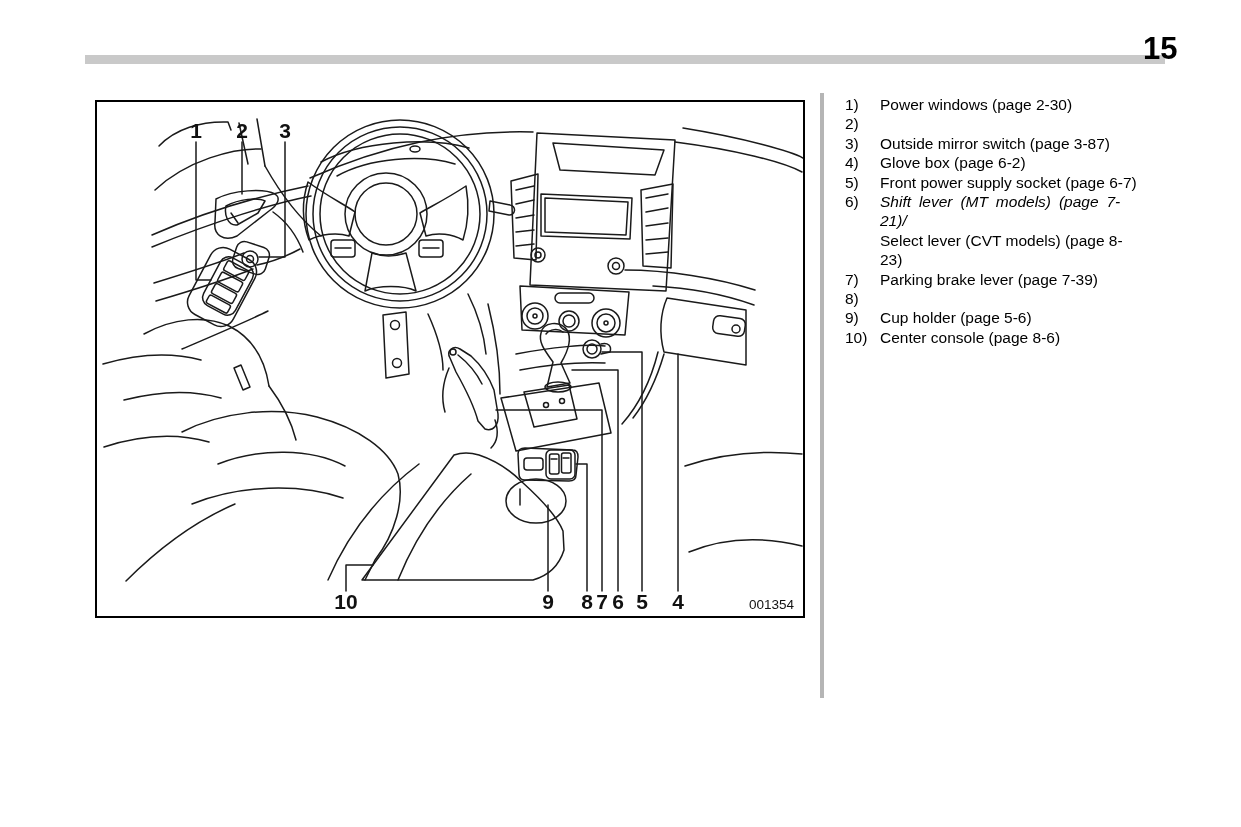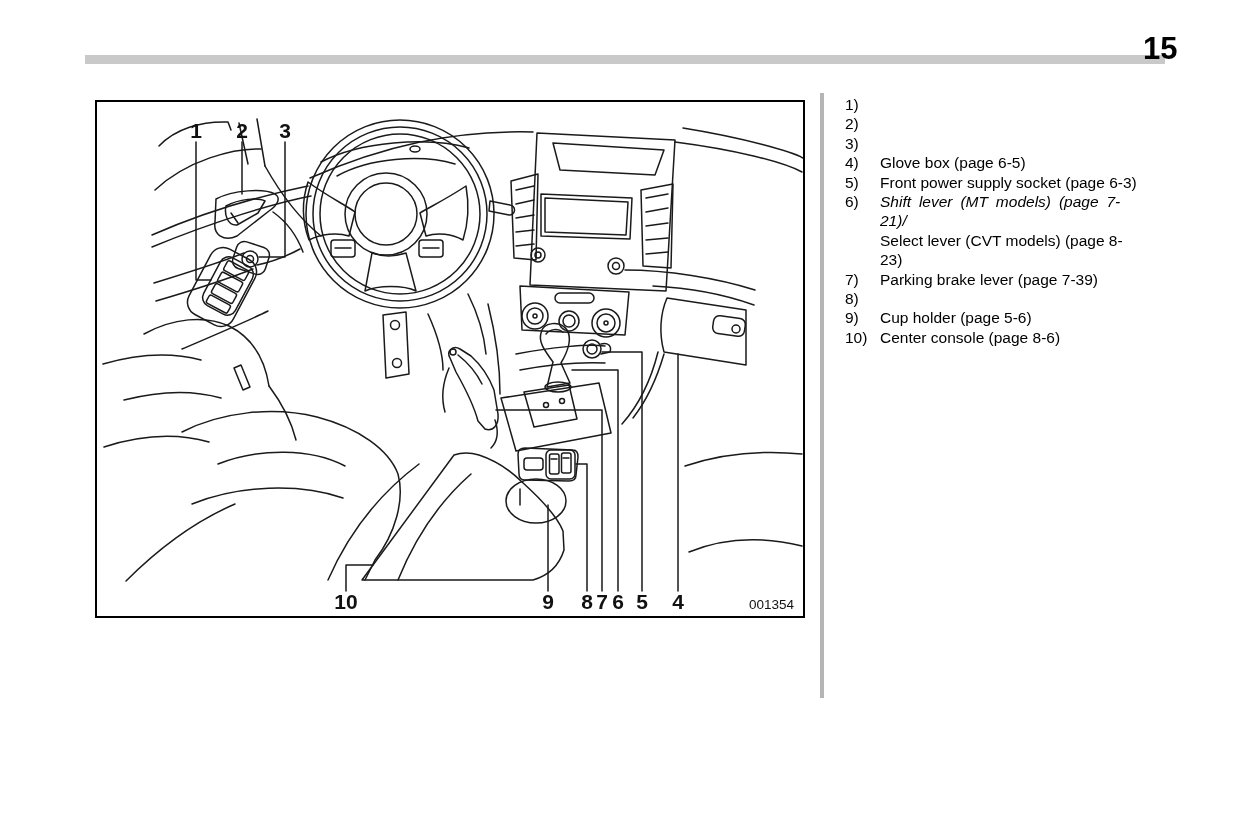--- a/index.html
+++ b/index.html
@@ -213,37 +213,43 @@
       <text class="callout-label" x="581" y="507">4</text>
       <text class="figure-code" x="697" y="507">001354</text>
     </svg>
   </div>
 
   <div class="vrule"></div>
 
   <div class="legend" id="legend">
       <div class="lg-row">
         <span class="lg-num">1)</span>
+        <span class="lg-txt">
+          <div>Power windows (page 2-30)</div>
+        </span>
       </div>
       <div class="lg-row">
         <span class="lg-num">2)</span>
       </div>
       <div class="lg-row">
         <span class="lg-num">3)</span>
+        <span class="lg-txt">
+          <div>Outside mirror switch (page 3-87)</div>
+        </span>
       </div>
       <div class="lg-row">
         <span class="lg-num">4)</span>
         <span class="lg-txt">
-          <div>Glove box (page 6-5)</div>
+          <div>Glove box (page 6-2)</div>
         </span>
       </div>
       <div class="lg-row">
         <span class="lg-num">5)</span>
         <span class="lg-txt">
-          <div>Front power supply socket (page 6-3)</div>
+          <div>Front power supply socket (page 6-7)</div>
         </span>
       </div>
       <div class="lg-row">
         <span class="lg-num">6)</span>
         <span class="lg-txt">
           <div class="jline">Shift lever (MT models) (page 7-21)/</div>
           <div>Select lever (CVT models) (page 8-23)</div>
         </span>
       </div>
       <div class="lg-row">

